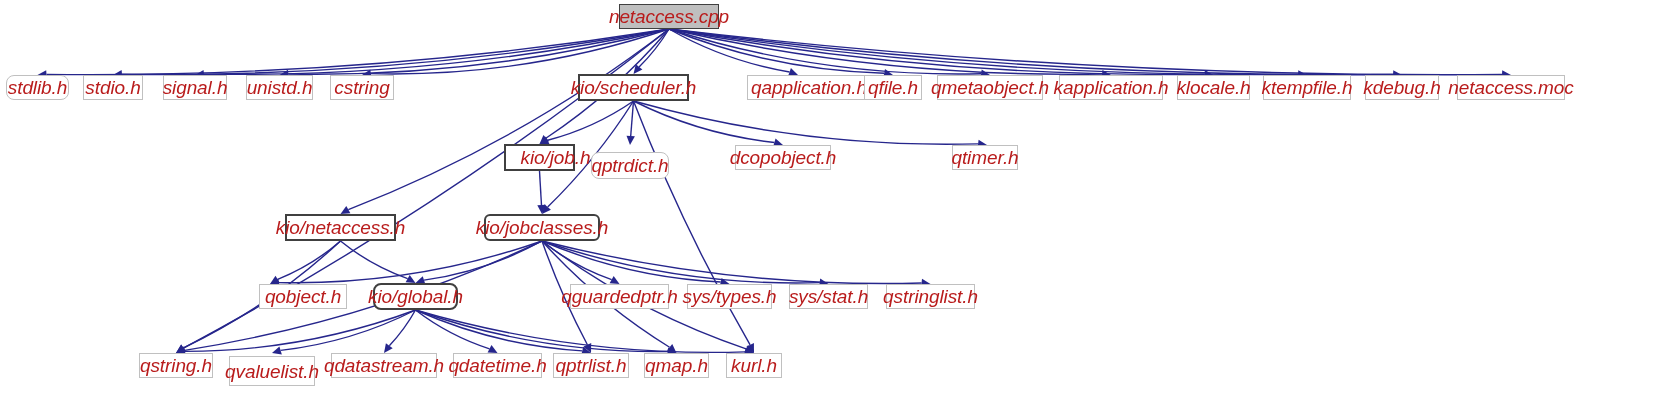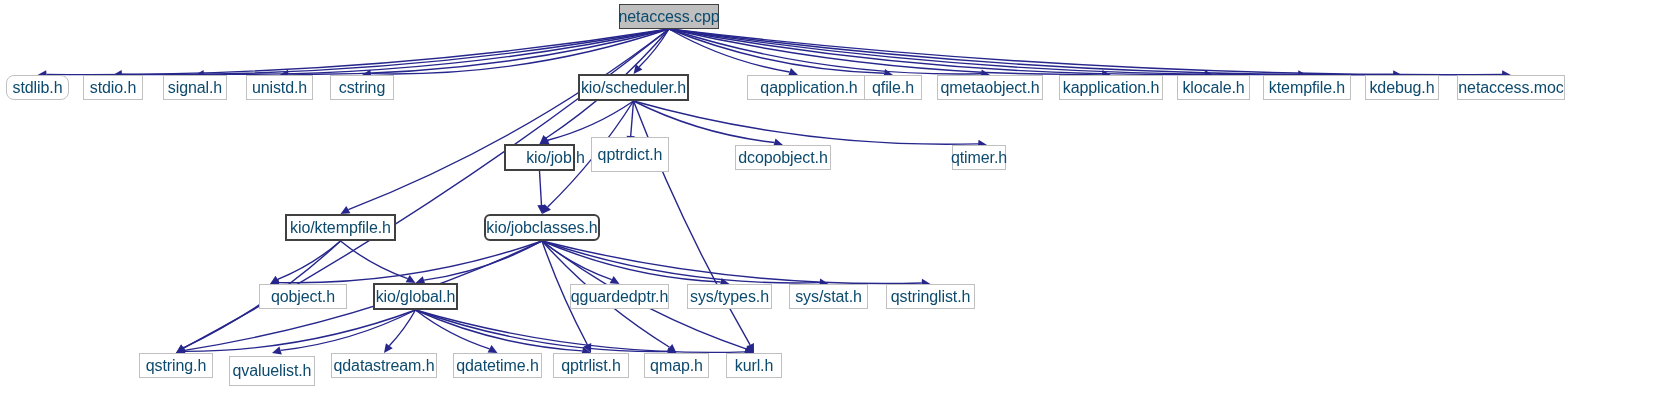--- a/index.html
+++ b/index.html
@@ -23,25 +23,26 @@
     height: 411px;
   }
   .node-box {
     position: absolute;
     box-sizing: border-box;
     display: flex;
     align-items: center;
     justify-content: center;
     background: #ffffff;
     border: 1px solid #c0c0c0;
-    font-size: 16px;
-    color: #0c4a6e;
+    font-size: 19px;
+    color: #b91c1c;
     white-space: nowrap;
     line-height: 1;
     letter-spacing: -0.1px;
+    font-style: italic;
   }
   .node-box.documented {
     border: 2px solid #404040;
   }
   .node-box.root {
     background: #bfbfbf;
     border: 1px solid #404040;
   }
   .edge-path {
     fill: none;
@@ -157,27 +158,27 @@
       <div class="node-box documented" style="left: 578px; top: 74px; width: 111px; height: 27px;">kio/scheduler.h</div>
       <div class="node-box" style="left: 747px; top: 75px; width: 124px; height: 25px;">qapplication.h</div>
       <div class="node-box" style="left: 864px; top: 75px; width: 58px; height: 25px;">qfile.h</div>
       <div class="node-box" style="left: 937px; top: 75px; width: 106px; height: 25px;">qmetaobject.h</div>
       <div class="node-box" style="left: 1059px; top: 75px; width: 104px; height: 25px;">kapplication.h</div>
       <div class="node-box" style="left: 1177px; top: 75px; width: 73px; height: 25px;">klocale.h</div>
       <div class="node-box" style="left: 1263px; top: 75px; width: 88px; height: 25px;">ktempfile.h</div>
       <div class="node-box" style="left: 1365px; top: 75px; width: 74px; height: 25px;">kdebug.h</div>
       <div class="node-box" style="left: 1457px; top: 75px; width: 108px; height: 25px;">netaccess.moc</div>
       <div class="node-box documented" style="left: 504px; top: 144px; width: 71px; height: 27px; padding-left: 32px;">kio/job.h</div>
-      <div class="node-box" style="left: 591px; top: 137px; width: 78px; height: 35px;">qptrdict.h</div>
+      <div class="node-box" style="left: 591px; top: 152px; width: 78px; height: 27px; border-radius: 8px;">qptrdict.h</div>
       <div class="node-box" style="left: 735px; top: 145px; width: 96px; height: 25px;">dcopobject.h</div>
-      <div class="node-box" style="left: 952px; top: 145px; width: 54px; height: 25px;">qtimer.h</div>
-      <div class="node-box documented" style="left: 285px; top: 214px; width: 111px; height: 27px;">kio/ktempfile.h</div>
+      <div class="node-box" style="left: 952px; top: 145px; width: 66px; height: 25px;">qtimer.h</div>
+      <div class="node-box documented" style="left: 285px; top: 214px; width: 111px; height: 27px;">kio/netaccess.h</div>
       <div class="node-box documented" style="left: 484px; top: 214px; width: 116px; height: 27px; border-radius: 6px;">kio/jobclasses.h</div>
       <div class="node-box" style="left: 232px; top: 284px; width: 88px; height: 25px; margin-left: 27px;">qobject.h</div>
-      <div class="node-box documented" style="left: 373px; top: 283px; width: 85px; height: 27px;">kio/global.h</div>
+      <div class="node-box documented" style="left: 373px; top: 283px; width: 85px; height: 27px; border-radius: 8px;">kio/global.h</div>
       <div class="node-box" style="left: 570px; top: 284px; width: 99px; height: 25px;">qguardedptr.h</div>
       <div class="node-box" style="left: 687px; top: 284px; width: 85px; height: 25px;">sys/types.h</div>
       <div class="node-box" style="left: 789px; top: 284px; width: 79px; height: 25px;">sys/stat.h</div>
       <div class="node-box" style="left: 886px; top: 284px; width: 89px; height: 25px;">qstringlist.h</div>
       <div class="node-box" style="left: 139px; top: 353px; width: 74px; height: 25px;">qstring.h</div>
       <div class="node-box" style="left: 229px; top: 356px; width: 86px; height: 30px;">qvaluelist.h</div>
       <div class="node-box" style="left: 331px; top: 353px; width: 106px; height: 25px;">qdatastream.h</div>
       <div class="node-box" style="left: 453px; top: 353px; width: 89px; height: 25px;">qdatetime.h</div>
       <div class="node-box" style="left: 553px; top: 353px; width: 76px; height: 25px;">qptrlist.h</div>
       <div class="node-box" style="left: 644px; top: 353px; width: 65px; height: 25px;">qmap.h</div>

